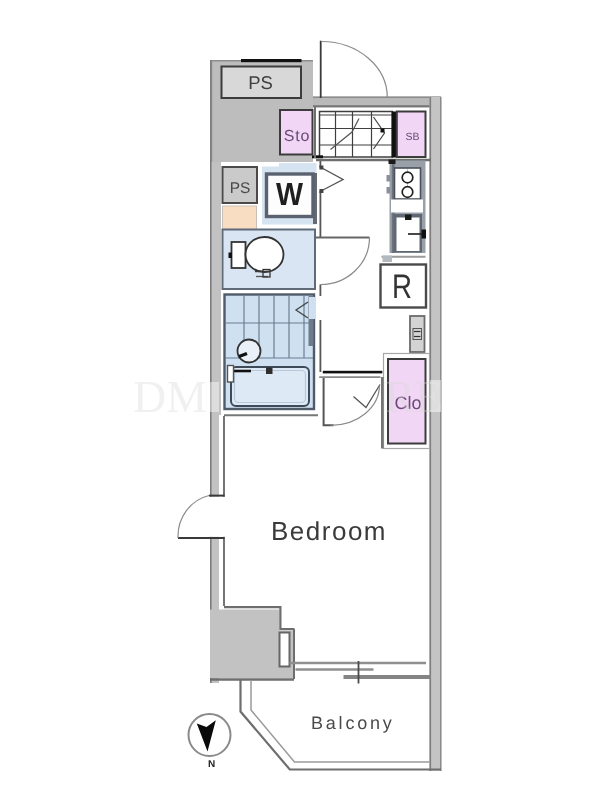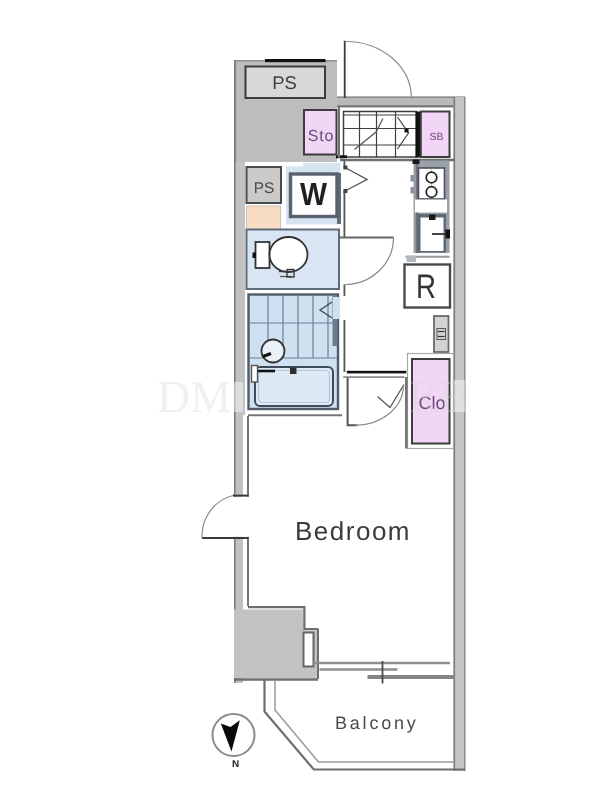--- a/index.html
+++ b/index.html
@@ -1,16 +1,16 @@
 <!DOCTYPE html>
 <html><head>
 <meta charset="utf-8">
 <style>
   html,body{margin:0;padding:0;background:#ffffff;}
-  .page{width:476px;height:800px;position:relative;font-family:"Liberation Sans",sans-serif;margin-left:24px;}
+  .page{width:476px;height:800px;position:relative;font-family:"Liberation Sans",sans-serif;}
   *{-webkit-font-smoothing:antialiased;text-rendering:geometricPrecision;}
 </style>
 </head>
 <body>
 <div class="page">
 <svg width="600" height="800" viewBox="0 0 600 800" xmlns="http://www.w3.org/2000/svg">
 
   <rect x="0" y="0" width="600" height="800" fill="#ffffff"></rect>
 
   <g>

